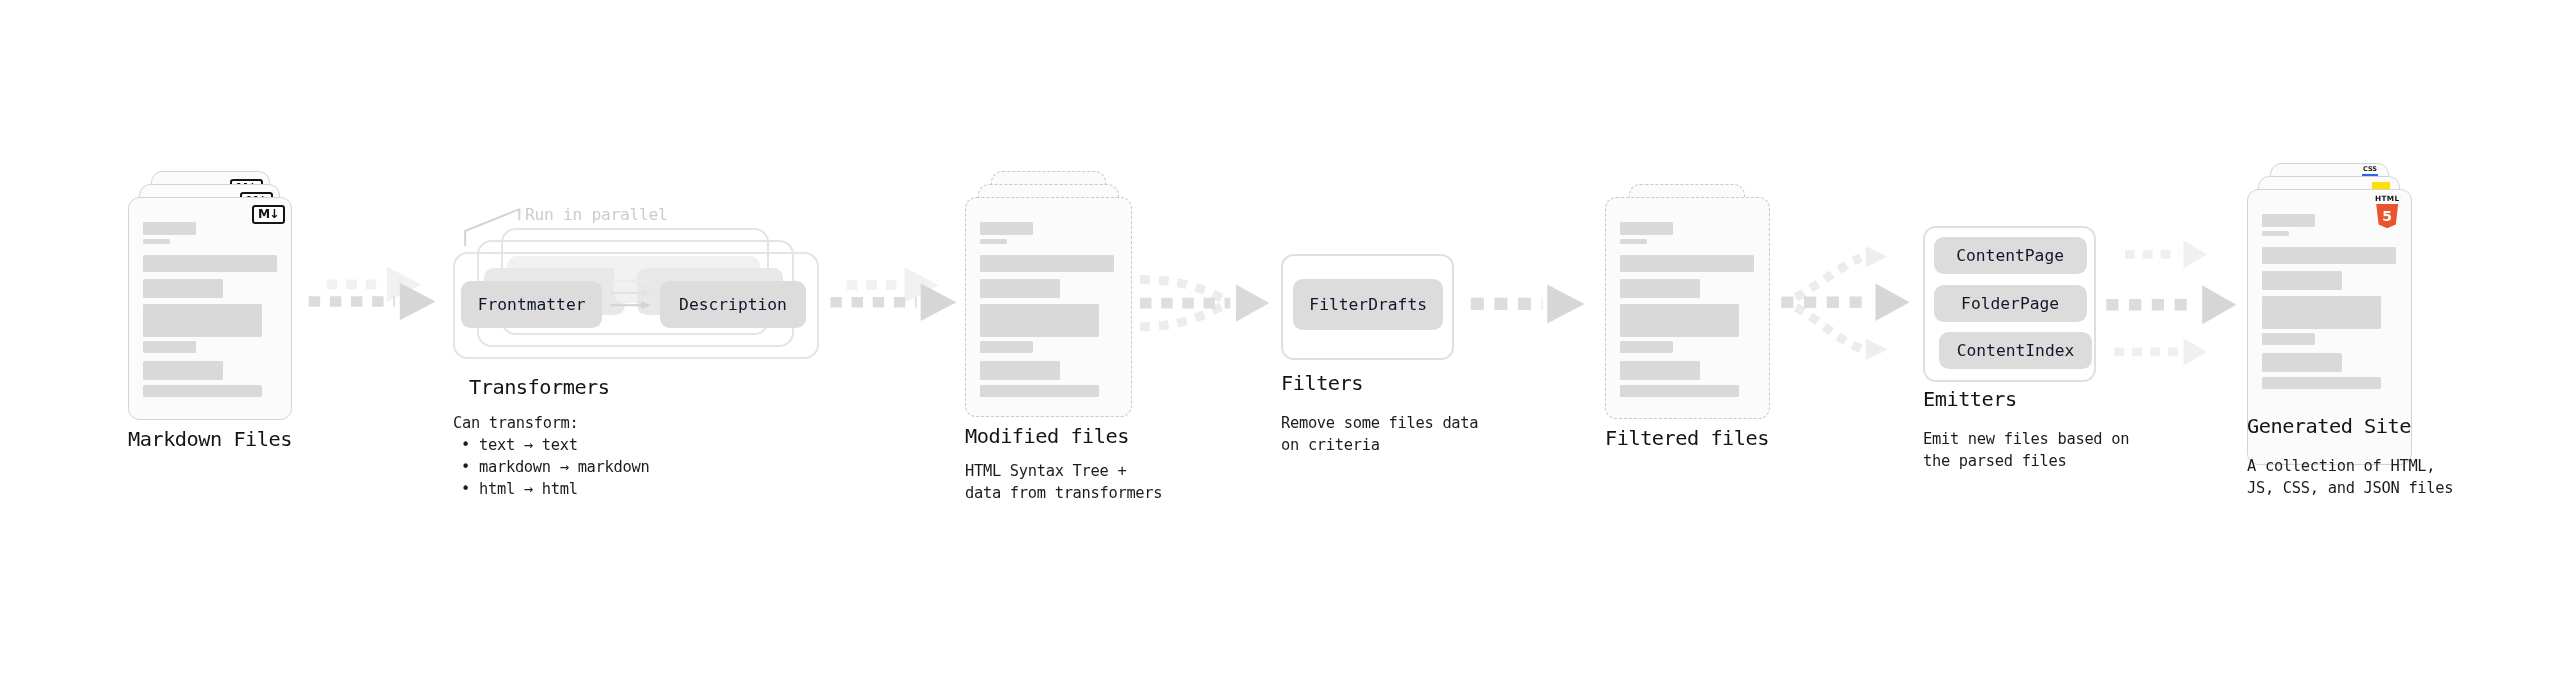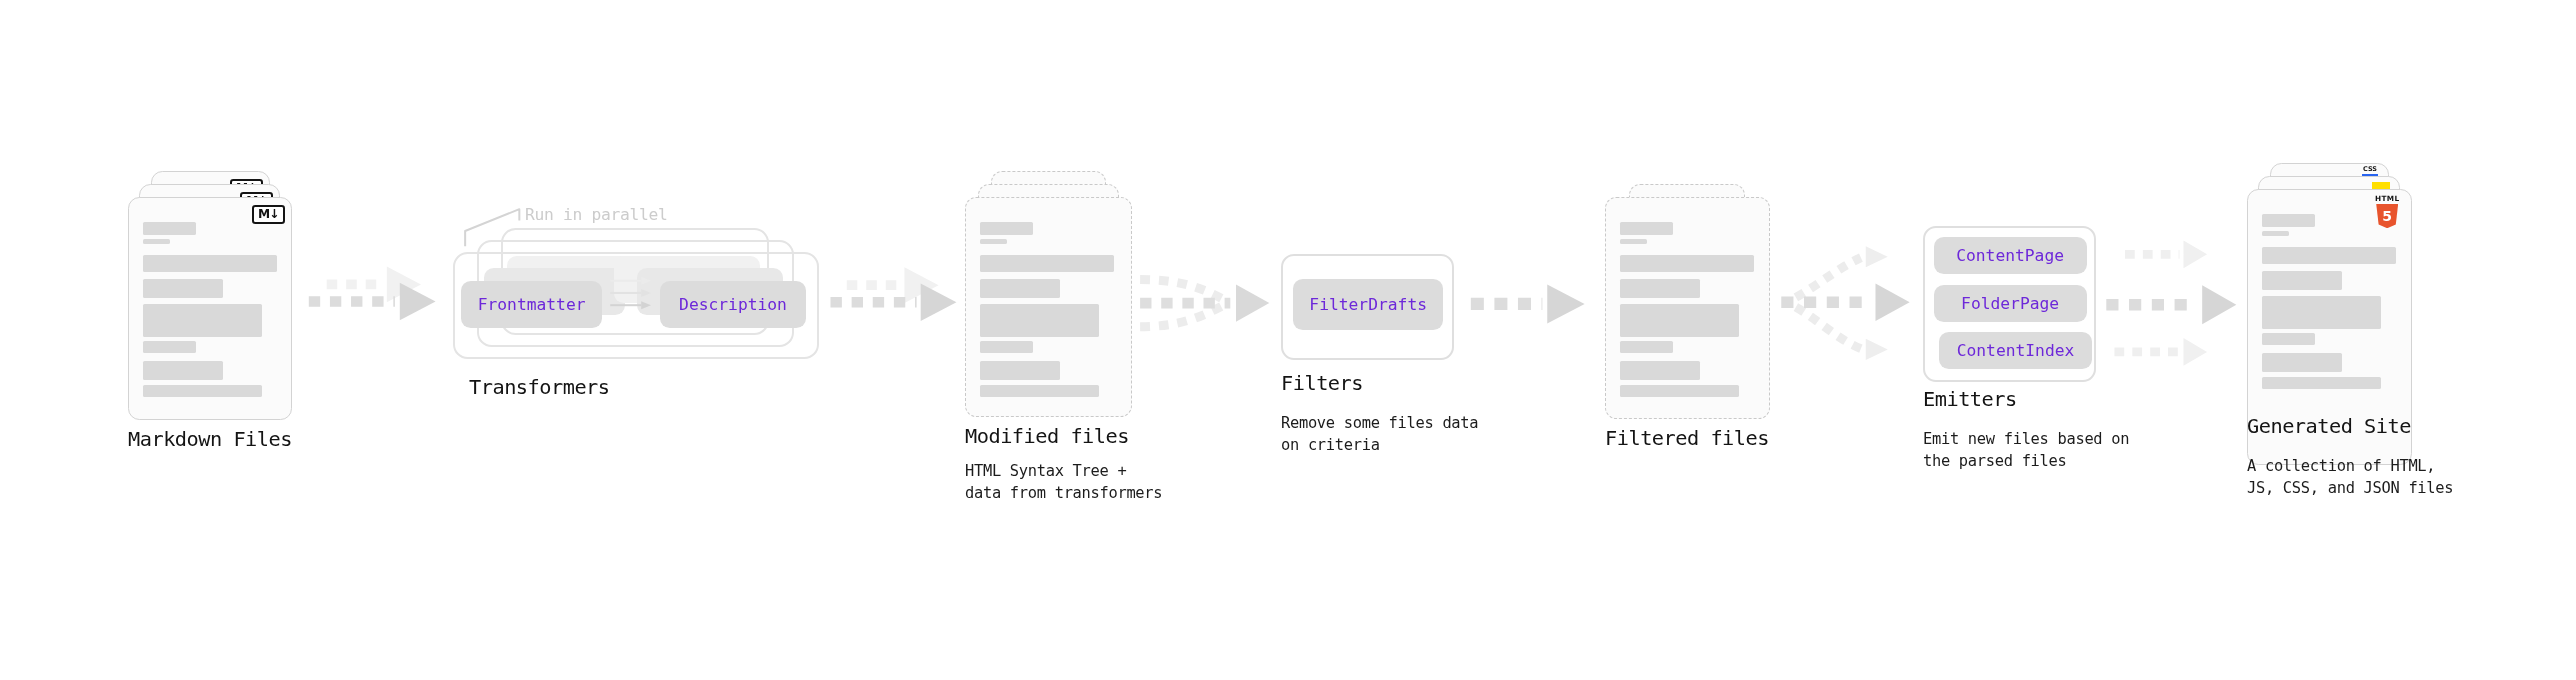--- a/index.html
+++ b/index.html
@@ -5,21 +5,21 @@
   *{box-sizing:border-box;margin:0;padding:0}
   html,body{background:#ffffff}
   body{font-family:"DejaVu Sans Mono","Liberation Mono",monospace}
   #canvas{position:relative;width:2576px;height:681px;background:#ffffff;overflow:hidden}
   .stage{position:absolute}
   .file-card{position:absolute;background:#fbfbfb;border:1.6px solid #d3d3d3;border-radius:11.4px}
   .file-card.dashed{border:1.6px dashed #c9c9c9}
   .content-line{position:absolute;left:14px;background:#d9d9d9;border-radius:1.6px}
   .stage-label{position:absolute;font-size:20.3px;font-weight:500;color:#141414;letter-spacing:-0.5px;white-space:nowrap;line-height:20.3px}
   .stage-desc{position:absolute;font-size:15.4px;line-height:22px;color:#1c1c1c;letter-spacing:-0.3px;white-space:nowrap}
-  .chip{position:absolute;background:#dcdcdc;border-radius:9.8px;display:flex;align-items:center;justify-content:center;font-size:16.3px;color:#6d28d9;white-space:nowrap}
+  .chip{position:absolute;background:#dcdcdc;border-radius:9.8px;display:flex;align-items:center;justify-content:center;font-size:16.3px;color:#0f172a;white-space:nowrap}
   .chip.ghost2{background:#e8e8e8;color:transparent}
   .chip.ghost3{background:#f1f1f1;color:transparent}
   .lane{position:absolute;border:2px solid #e4e4e4;border-radius:14.6px;background:transparent}
   .panel{position:absolute;border:2px solid #dfdfdf;border-radius:13px;background:transparent}
   .md-badge{position:absolute;top:6.5px;right:6.5px;width:32.5px;height:19.5px;border:2.4px solid #141414;border-radius:3.3px;background:#ffffff;display:flex;align-items:center;justify-content:center;font-weight:bold;font-size:12.2px;color:#141414;letter-spacing:-0.8px;font-family:"DejaVu Sans","Liberation Sans",sans-serif}
   .note{position:absolute;font-size:16.3px;color:#cccccc;letter-spacing:-0.3px;white-space:nowrap}
   .overlay{position:absolute;left:0;top:0;pointer-events:none}
   .html5-badge{position:absolute;top:4.9px;right:9.8px;width:28px;text-align:center;font-family:"DejaVu Sans","Liberation Sans",sans-serif}
   .html5-badge .t{font-size:7.3px;font-weight:bold;color:#141414;letter-spacing:0.4px;line-height:8.1px}
   .html5-shield{width:22px;height:24.4px;margin:0.8px auto 0;background:#e8542d;clip-path:polygon(0 0,100% 0,89% 85%,50% 100%,11% 85%);display:flex;align-items:center;justify-content:center;color:#fff;font-weight:bold;font-size:14px}
@@ -70,20 +70,26 @@
     <div class="chip" style="left:207px;top:76px;width:146px;height:47px">Description</div>
     <svg class="overlay" style="left:154px;top:70px" width="57" height="49" viewBox="0 0 70 60">
       <line x1="4" y1="7" x2="42" y2="7" stroke="#ebebeb" stroke-width="2.5"></line>
         <polygon points="42,2 42,12 54,7" fill="#ebebeb"></polygon>
       <line x1="4" y1="22" x2="42" y2="22" stroke="#e2e2e2" stroke-width="2.5"></line>
         <polygon points="42,17 42,27 54,22" fill="#e2e2e2"></polygon>
       <line x1="4" y1="37" x2="42" y2="37" stroke="#d3d3d3" stroke-width="2.5"></line>
         <polygon points="42,32 42,42 54,37" fill="#d3d3d3"></polygon>
     </svg>
     <div class="stage-label" style="left:16px;top:172px">Transformers</div>
+    <div class="stage-desc" style="left:0;top:207px">
+      <div>Can transform:</div>
+      <div style="padding-left:8.1px">• text → text</div>
+      <div style="padding-left:8.1px">• markdown → markdown</div>
+      <div style="padding-left:8.1px">• html → html</div>
+    </div>
   </div>
 
   <div class="stage" style="left:965px;top:171px;width:211px;height:341px">
     <div class="file-card dashed" style="left:26px;top:0;width:115px;height:220px"></div>
     <div class="file-card dashed" style="left:13px;top:13px;width:141px;height:220px"></div>
     <div class="file-card dashed doc-bars" style="left:0;top:26px;width:167px;height:220px">
         <div class="content-line" style="top: 24.4px; width: 53px; height: 13px;"></div>
         <div class="content-line" style="top: 41px; width: 27px; height: 4.9px;"></div>
         <div class="content-line" style="top: 57px; width: 134px; height: 17px;"></div>
         <div class="content-line" style="top: 81px; width: 80px; height: 18.7px;"></div>

